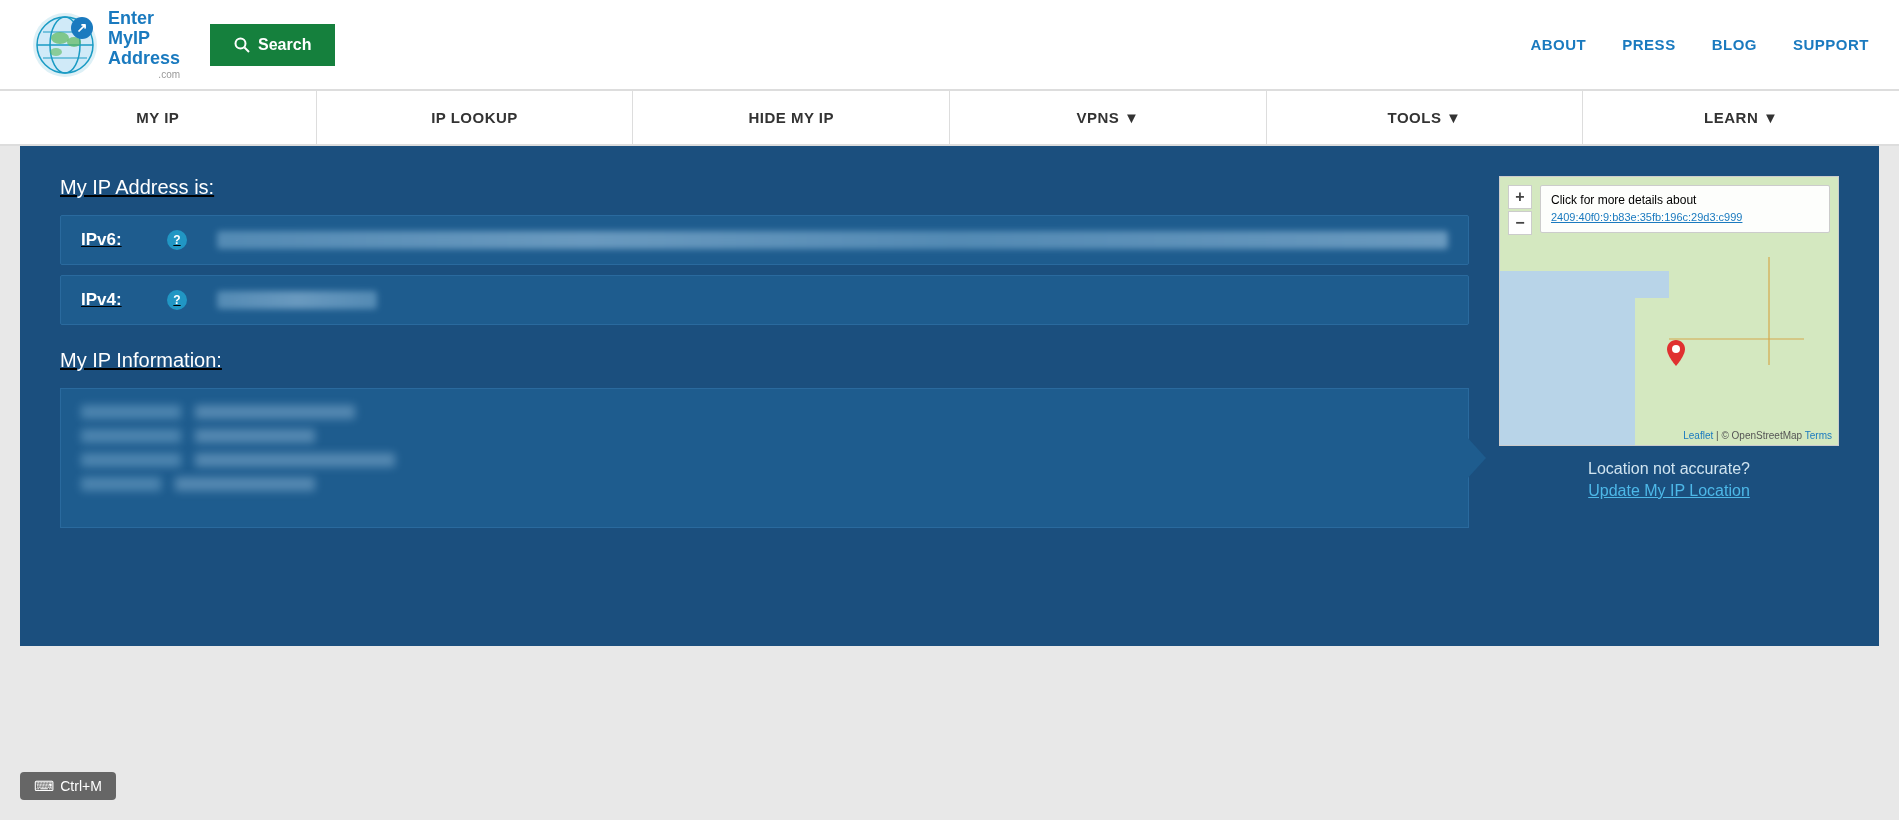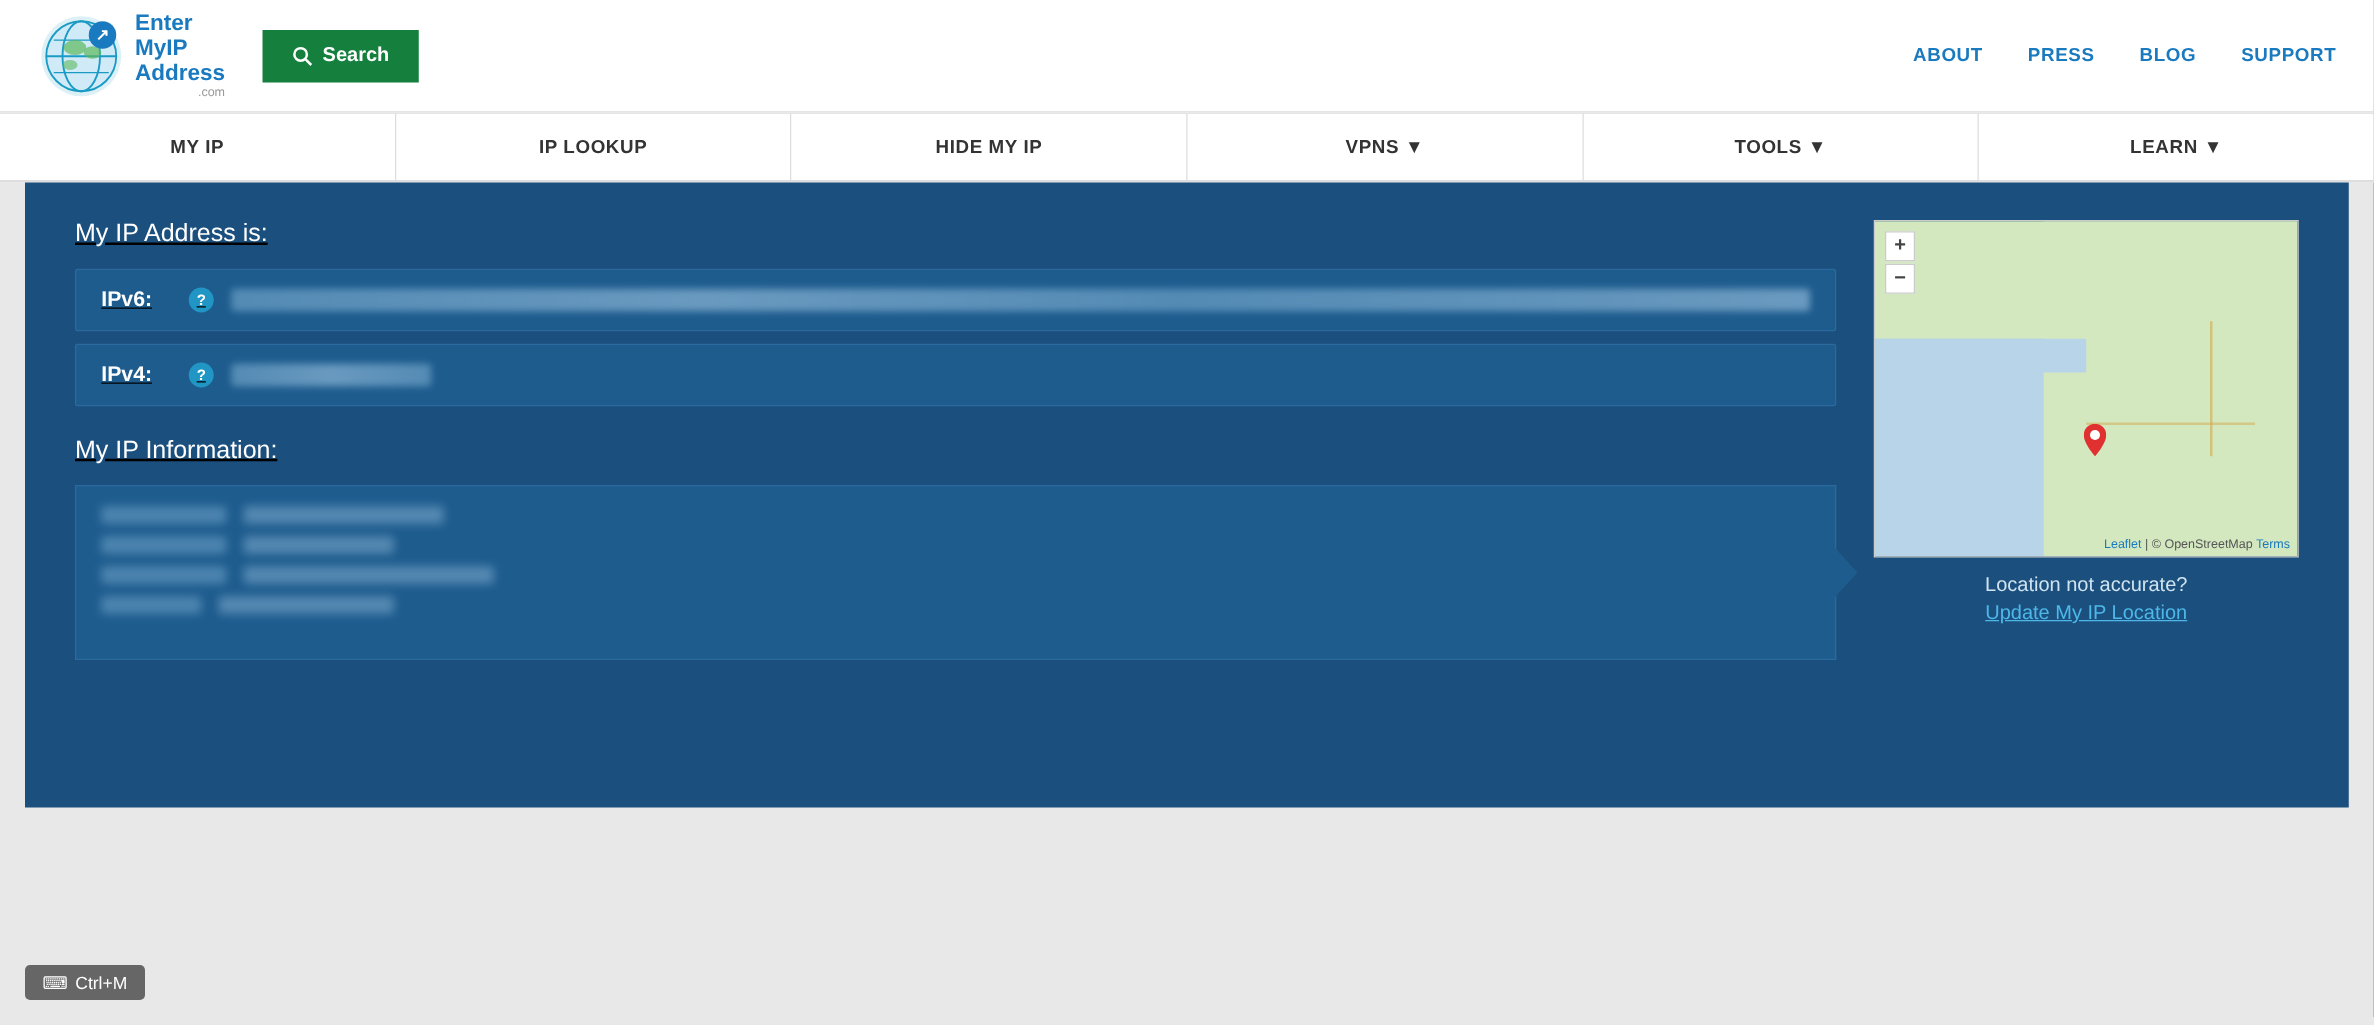--- a/index.html
+++ b/index.html
@@ -115,20 +115,21 @@
     }
 
     .ip-row {
       background: #1e5c8e;
       border: 1px solid #2a6a9e;
       padding: 14px 20px;
       margin-bottom: 10px;
       display: flex;
       align-items: center;
       border-radius: 2px;
+      gap: 16px;
     }
 
     .ip-label {
       color: #fff;
       font-size: 17px;
       font-weight: bold;
       margin-right: 10px;
       min-width: 60px;
     }
 
@@ -472,20 +473,24 @@
               <circle cx="9" cy="9" r="4" fill="#fff"></circle>
             </svg>
           </div>
         </div>
 
         <div class="map-controls">
           <div class="map-btn">+</div>
           <div class="map-btn">−</div>
         </div>
 
+        <div class="map-tooltip">
+          <span>Click for more details about</span><br>
+          <a href="#" class="map-tooltip-link">2409:40f0:9:b83e:35fb:196c:29d3:c999</a>
+        </div>
 
         <div class="map-credit">
           <a href="#">Leaflet</a>
           <span> | </span>
           <span>© OpenStreetMap</span>
           <a href="#">Terms</a>
         </div>
       </div>
 
       <div class="location-note">Location not accurate?</div>

